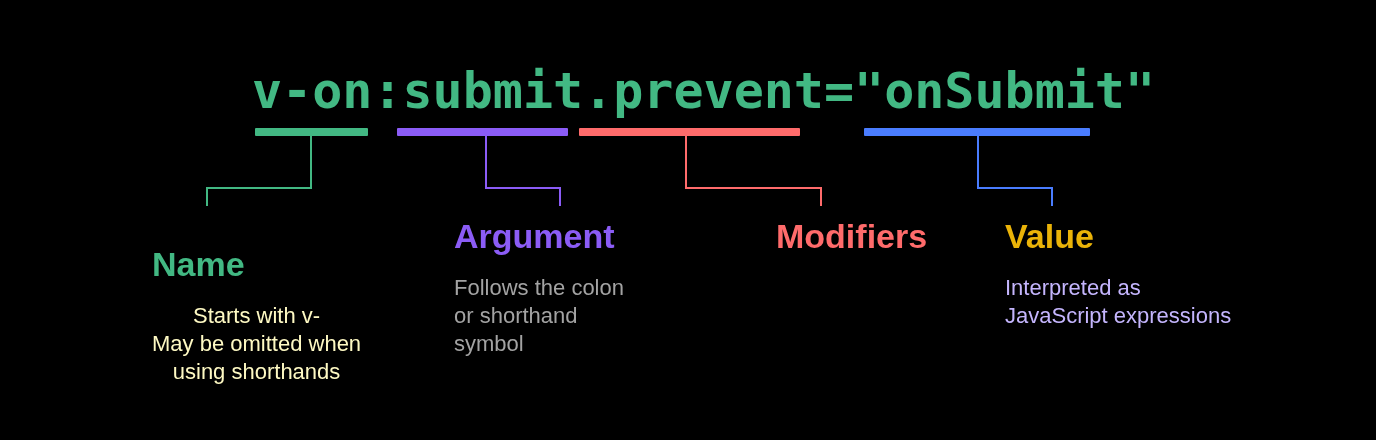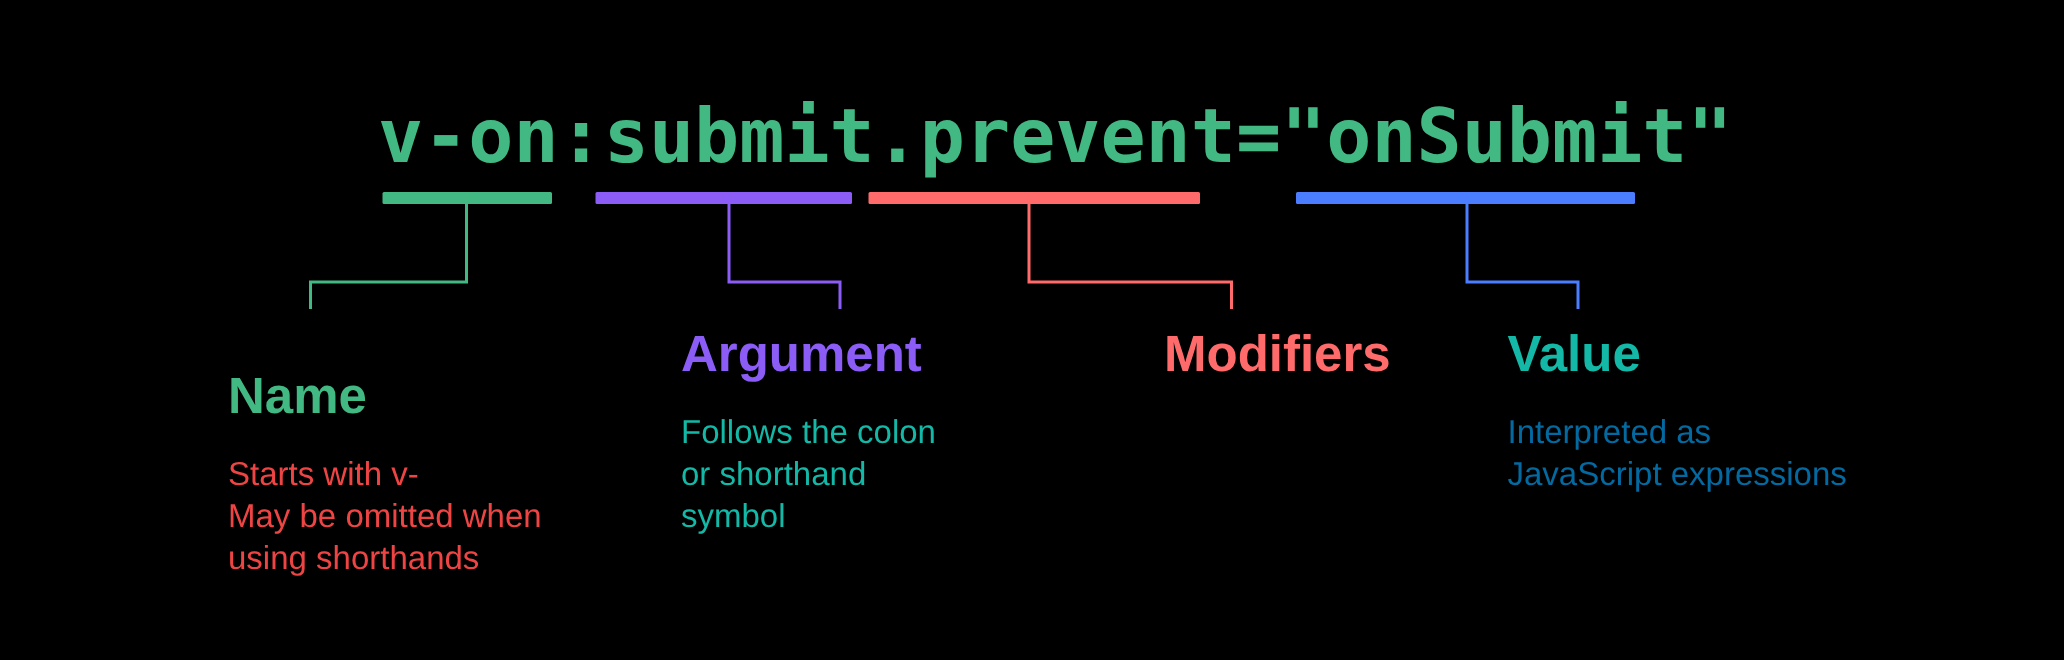--- a/index.html
+++ b/index.html
@@ -90,33 +90,33 @@
   <svg id="connectors" viewBox="0 0 1376 440" xmlns="http://www.w3.org/2000/svg">
       <polyline points="311,136 311,188 207,188 207,206" fill="none" stroke="#42b883" stroke-width="2"></polyline>
       <polyline points="486,136 486,188 560,188 560,206" fill="none" stroke="#8b5cf6" stroke-width="2"></polyline>
       <polyline points="686,136 686,188 821,188 821,206" fill="none" stroke="#ff6b6b" stroke-width="2"></polyline>
       <polyline points="978,136 978,188 1052,188 1052,206" fill="none" stroke="#4a7dff" stroke-width="2"></polyline>
     </svg>
 
   <div id="groups">
       <div class="group" style="left: 152px;">
         <div class="group-title" style="color: rgb(66, 184, 131); margin-top: 28px;">Name</div>
-        <div class="group-desc" style="color: #ef4444;">Starts with v-
+        <div class="group-desc" style="color: #fef9c3; text-align: center;">Starts with v-
 May be omitted when
 using shorthands</div>
       </div>
       <div class="group" style="left: 454px;">
         <div class="group-title" style="color: rgb(139, 92, 246);">Argument</div>
-        <div class="group-desc" style="color: #14b8a6;">Follows the colon
+        <div class="group-desc" style="color: #a3a3a3;">Follows the colon
 or shorthand
 symbol</div>
       </div>
       <div class="group" style="left: 740px; margin-left: 36px;">
         <div class="group-title" style="color: rgb(255, 107, 107);">Modifiers</div>
       </div>
       <div class="group" style="left: 1005px;">
-        <div class="group-title" style="color: #14b8a6;">Value</div>
-        <div class="group-desc" style="color: #0369a1;">Interpreted as
+        <div class="group-title" style="color: #eab308;">Value</div>
+        <div class="group-desc" style="color: #c4b5fd;">Interpreted as
 JavaScript expressions</div>
       </div>
     </div>
 
 </div>
 
 </body></html>

